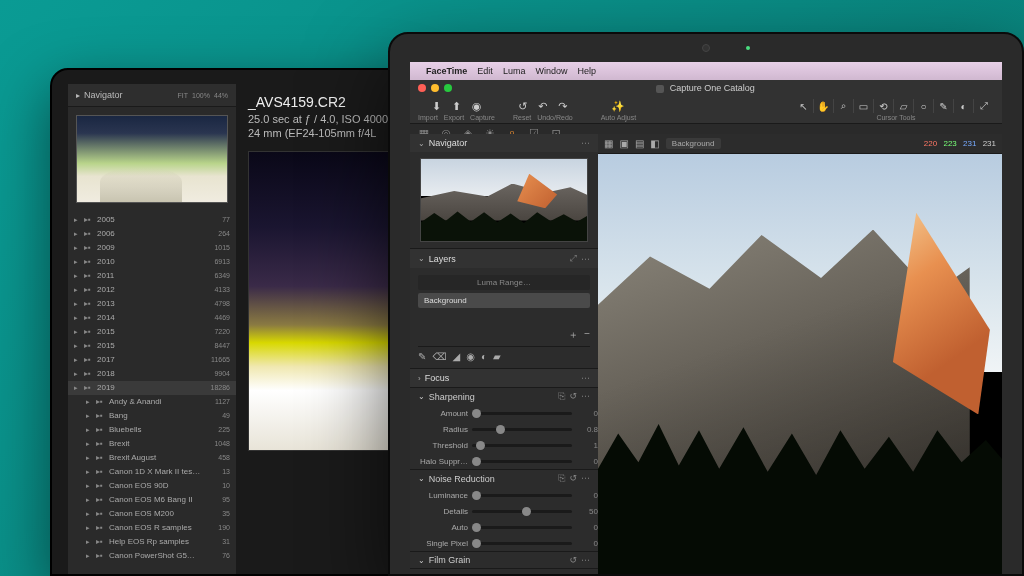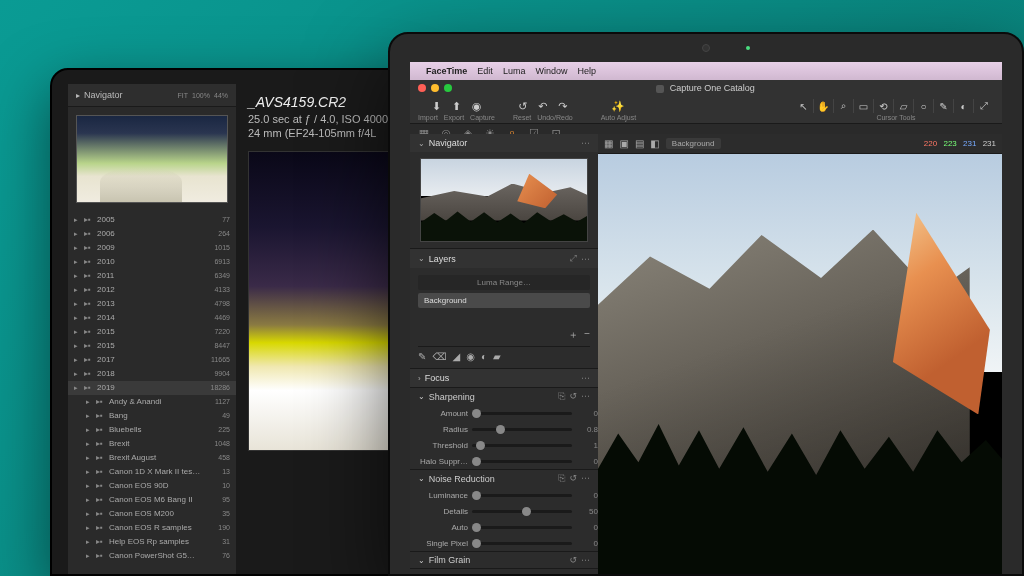--- a/index.html
+++ b/index.html
@@ -23,21 +23,21 @@
 .lr-folders { padding:2px 0; overflow:hidden; }
 .lr-folder-row { display:flex; align-items:center; padding:1px 6px; font-size:8px; color:#aaa; line-height:12px; }
 .lr-folder-row .tri { width:10px; font-size:7px; color:#888; }
 .lr-folder-row .fold { width:10px; color:#888; margin-right:3px; }
 .lr-folder-row .name { flex:1; white-space:nowrap; overflow:hidden; text-overflow:ellipsis; }
 .lr-folder-row .count { color:#888; font-size:7px; }
 .lr-folder-row.indent1 { padding-left:18px; }
 .lr-folder-row.sel { background:#3a3a3a; }
 
 .lr-main { position:absolute; left:168px; top:0; right:0; bottom:0; background:#1a1a1a; padding:10px 12px; color:#ddd; }
-.lr-filename { font-size:14px; font-weight:300; color:#eee; margin-bottom:2px;font-style:italic; }
+.lr-filename { font-size:14px; font-weight:300; color:#eee; margin-bottom:2px; }
 .lr-meta { font-size:11px; color:#bbb; line-height:1.3; margin-bottom:10px; }
 .lr-preview { background:linear-gradient(to bottom, #0a0818 0%, #1a1530 25%, #3a2a48 45%, #8a7a42 58%, #d8d800 64%, #f0e8b0 72%, #ffffff 80%, #e8e4d8 100%); height:300px; border:1px solid #333; }
 
 
 .laptop-right {
   position:absolute; left:388px; top:32px; width:636px; height:544px;
   background:#2a2a2a; border-radius:20px 20px 0 0; border:2px solid #0a0a0a;
   box-shadow:0 30px 80px rgba(0,0,0,.6);
   overflow:hidden;
 }

